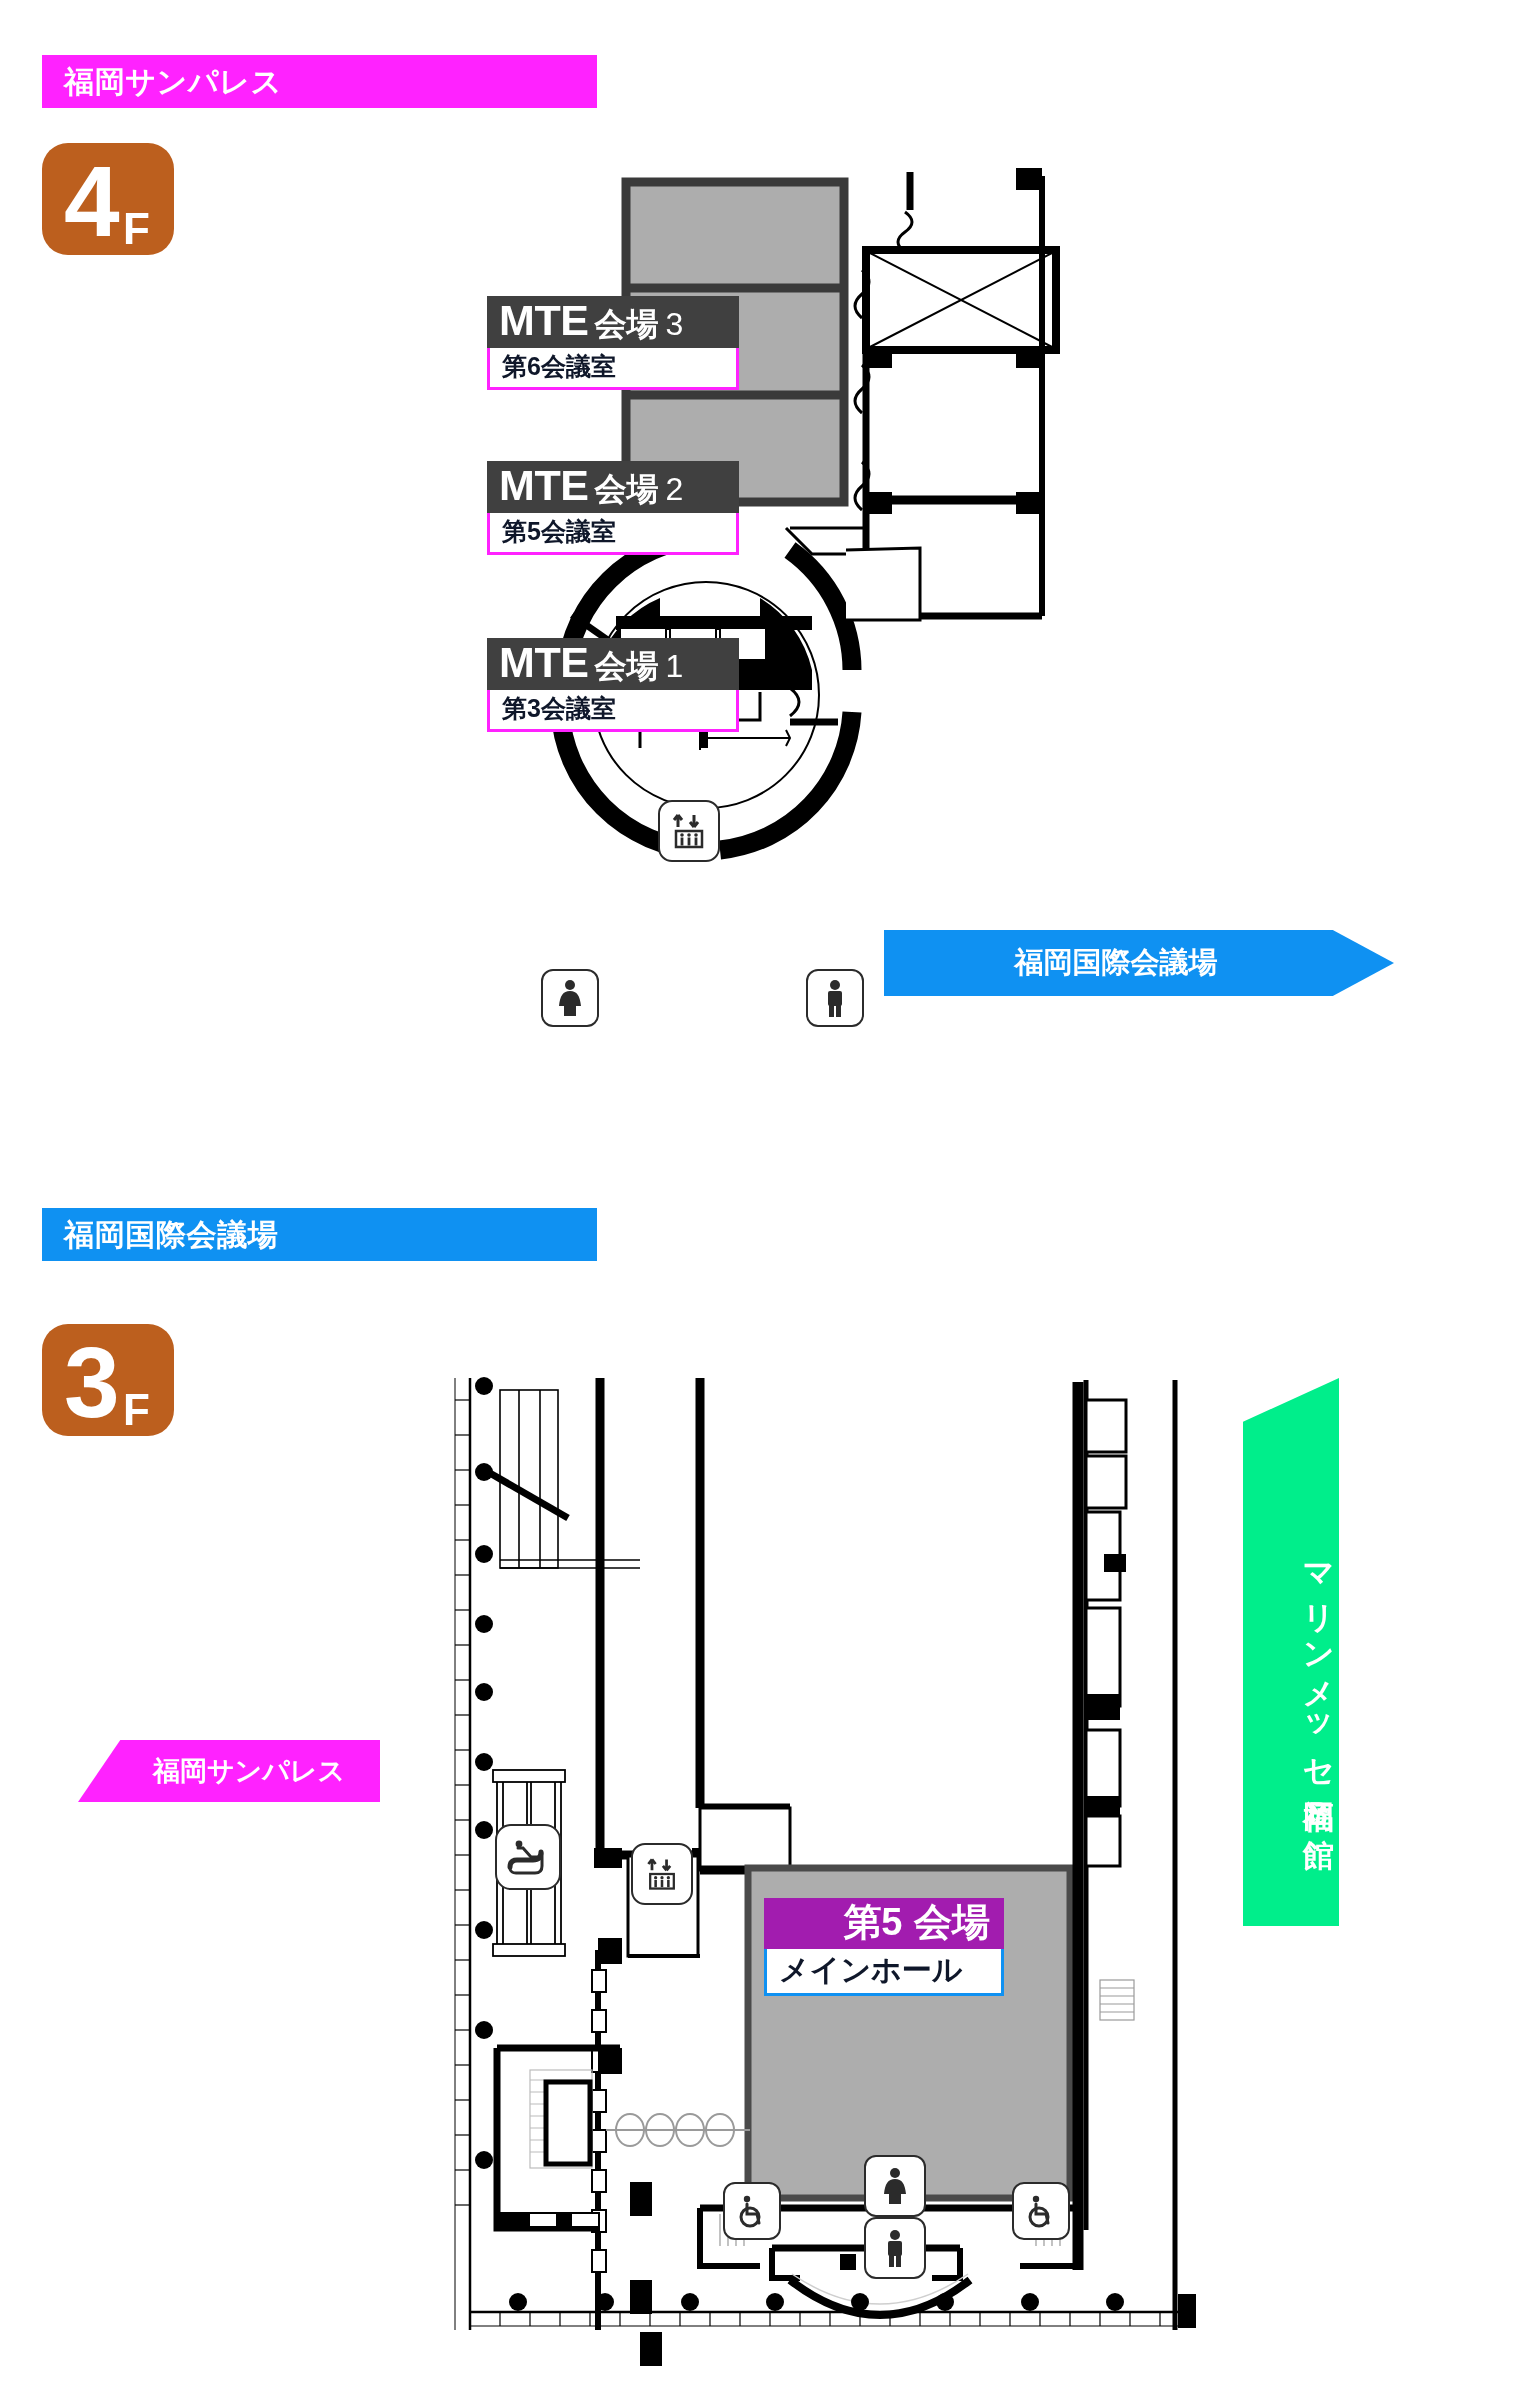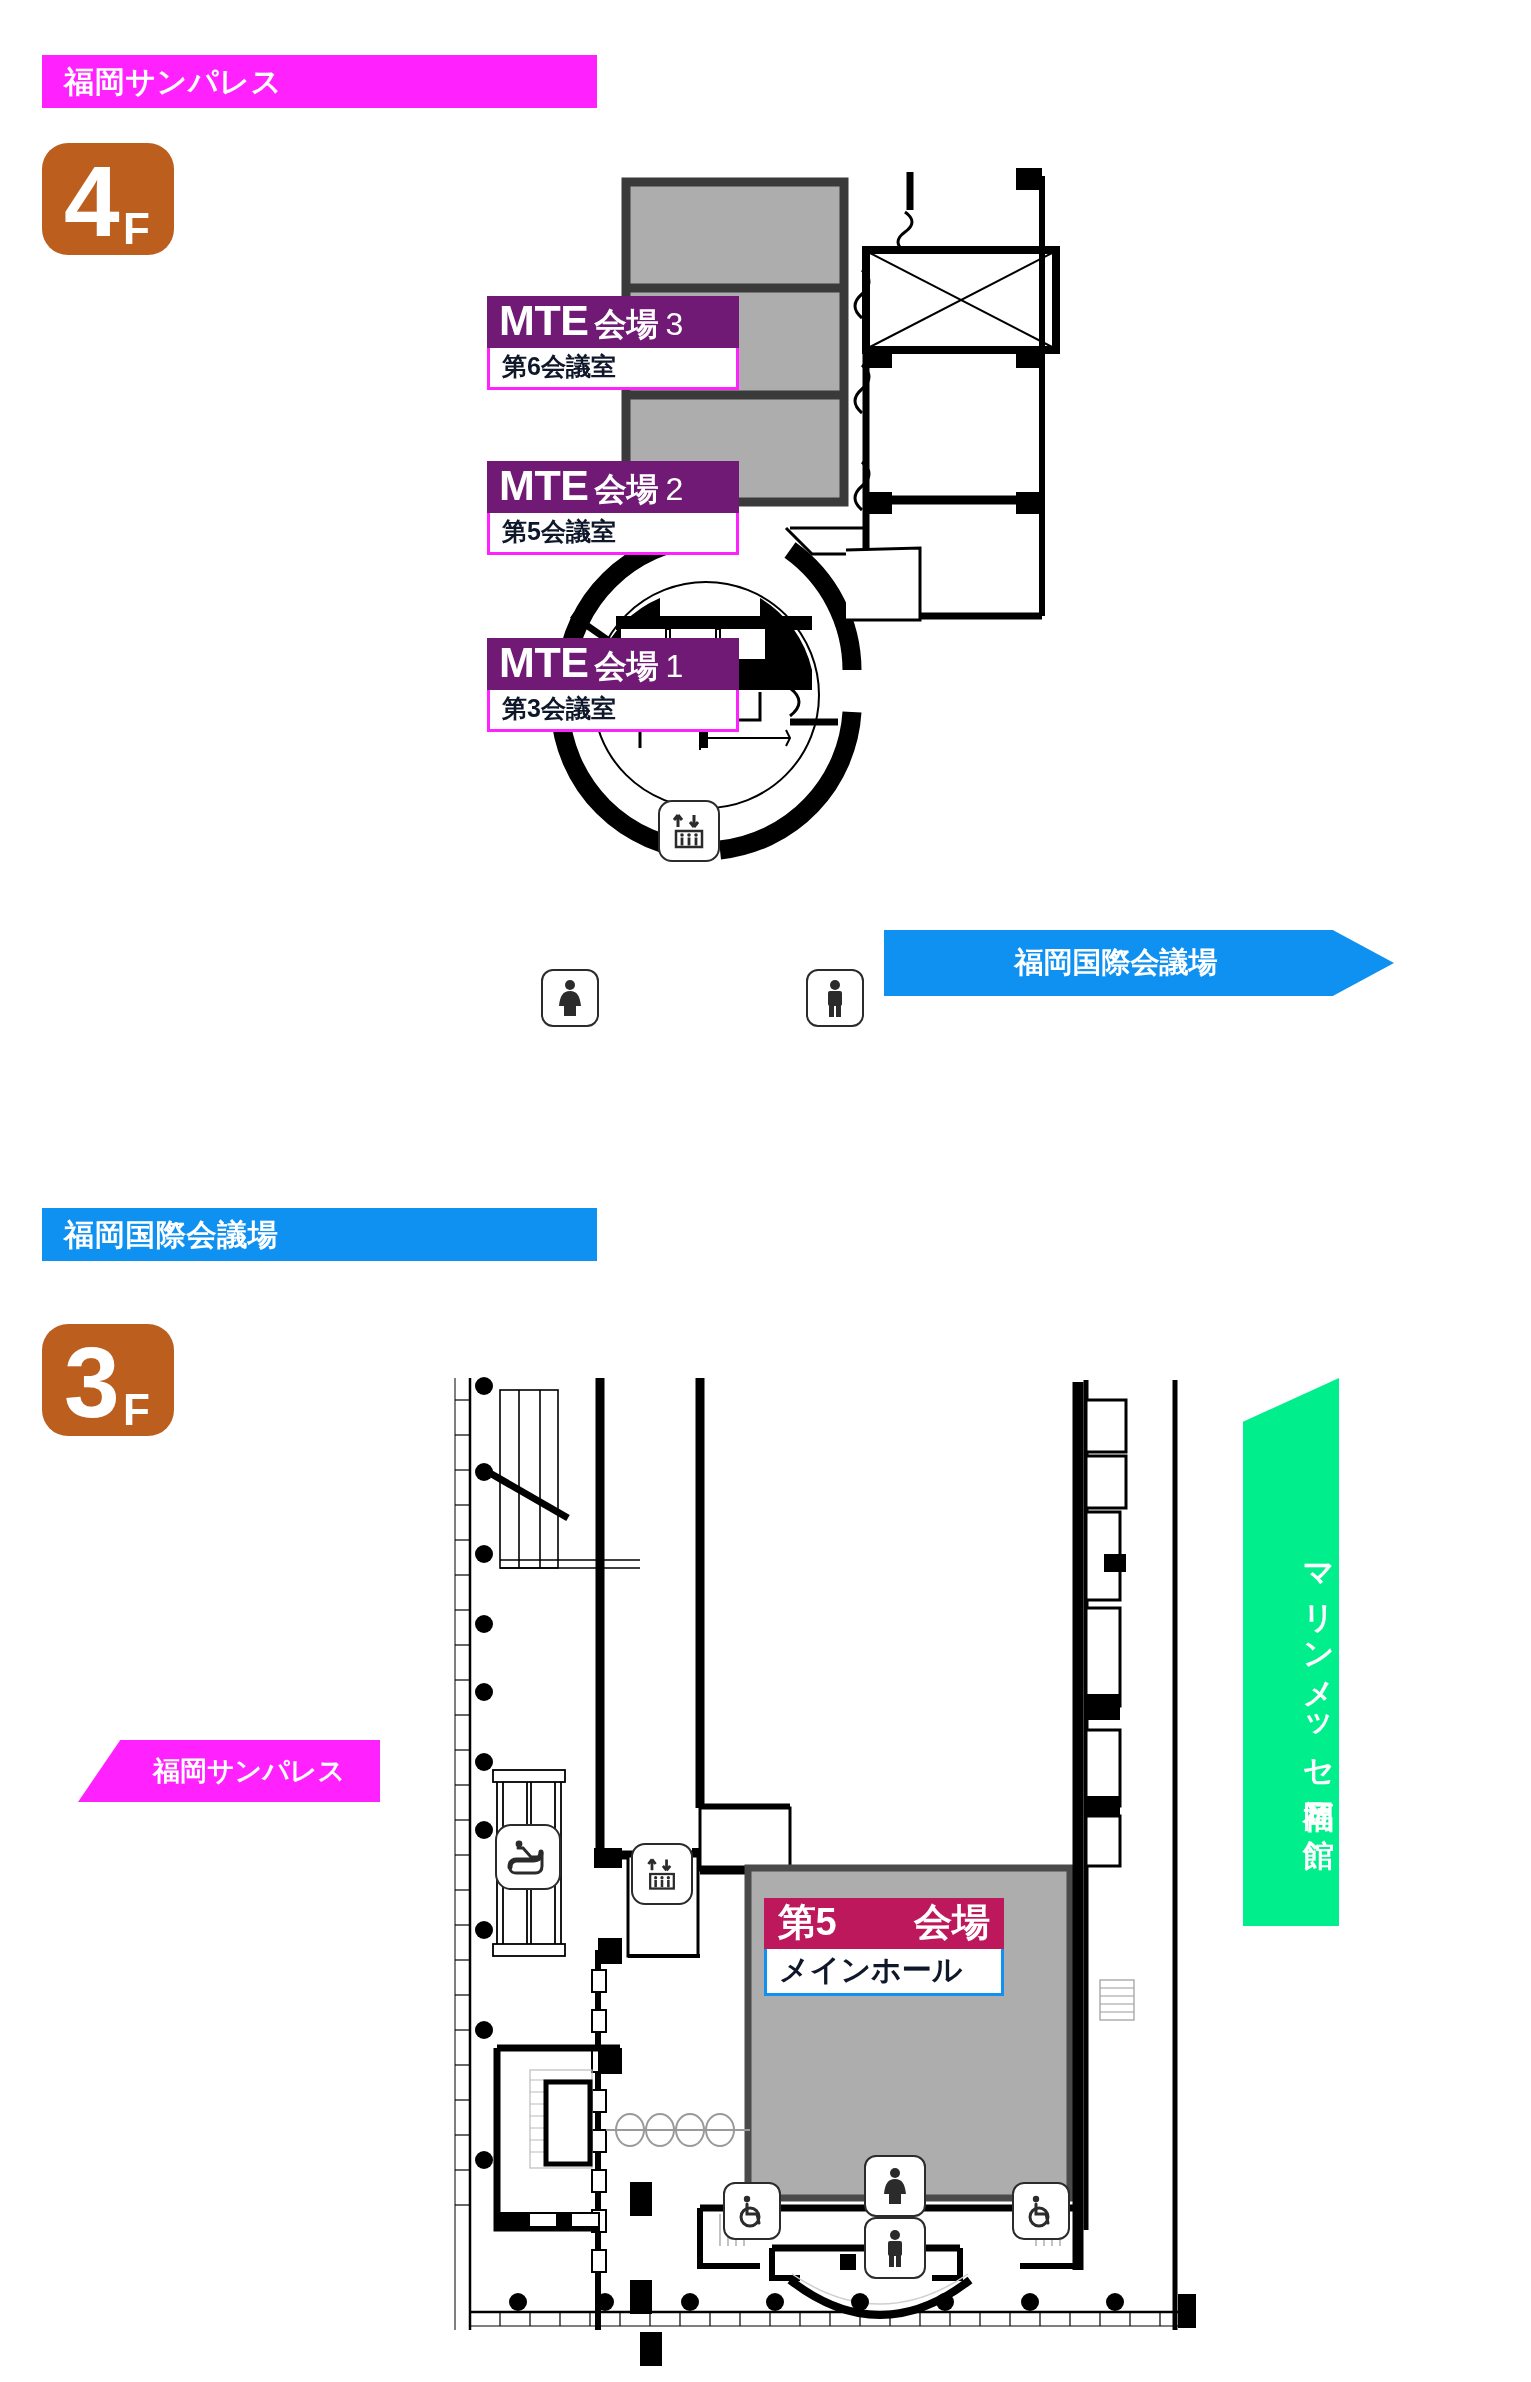--- a/index.html
+++ b/index.html
@@ -31,39 +31,39 @@
   }
   .floor-badge .suffix{
     position:absolute;right:24px;bottom:4px;font-size:44px;font-weight:700;line-height:1;
   }
   #badge-4f{left:42px;top:143px;}
   #badge-3f{left:42px;top:1324px;}
 
   
   .venue-chip{position:absolute;box-sizing:border-box;}
   .venue-chip .chip-top{
-    background:#701a75;color:#ffffff;display:flex;align-items:baseline;
+    background:#404040;color:#ffffff;display:flex;align-items:baseline;
     padding:3px 0 6px 12px;box-sizing:border-box;white-space:nowrap;
   }
   .venue-chip .chip-top .code{font-size:43px;font-weight:600;line-height:1;letter-spacing:-.01em;}
   .venue-chip .chip-top .kaijo{font-size:32px;font-weight:600;line-height:1;margin-left:6px;}
   .venue-chip .chip-top .idx{font-size:32px;font-weight:500;line-height:1;margin-left:7px;}
   .venue-chip .chip-sub{
     background:#ffffff;color:#0f172a;border:3px solid #FF22FF;border-top:none;
     font-size:25px;font-weight:600;line-height:1;padding:6px 10px 8px 12px;
     box-sizing:border-box;white-space:nowrap;
   }
   #chip-mte3{left:487px;top:296px;width:252px;}
   #chip-mte2{left:487px;top:461px;width:252px;}
   #chip-mte1{left:487px;top:638px;width:252px;}
 
   
   #chip-hall5{left:764px;top:1898px;width:240px;}
   #chip-hall5 .chip-top{
-    background:#be185d;padding:5px 14px 8px 14px;justify-content:space-between;
+    background:#a21caf;padding:5px 14px 8px 14px;justify-content:flex-end;
   }
   #chip-hall5 .chip-top .code{font-size:38px;font-weight:600;}
   #chip-hall5 .chip-top .kaijo{font-size:38px;font-weight:600;margin-left:12px;}
   #chip-hall5 .chip-sub{border-color:#0F91F2;font-size:30px;text-align:left;}
 
   
   .arrow-banner{
     position:absolute;display:flex;align-items:center;justify-content:center;
     color:#ffffff;font-weight:600;box-sizing:border-box;
   }

